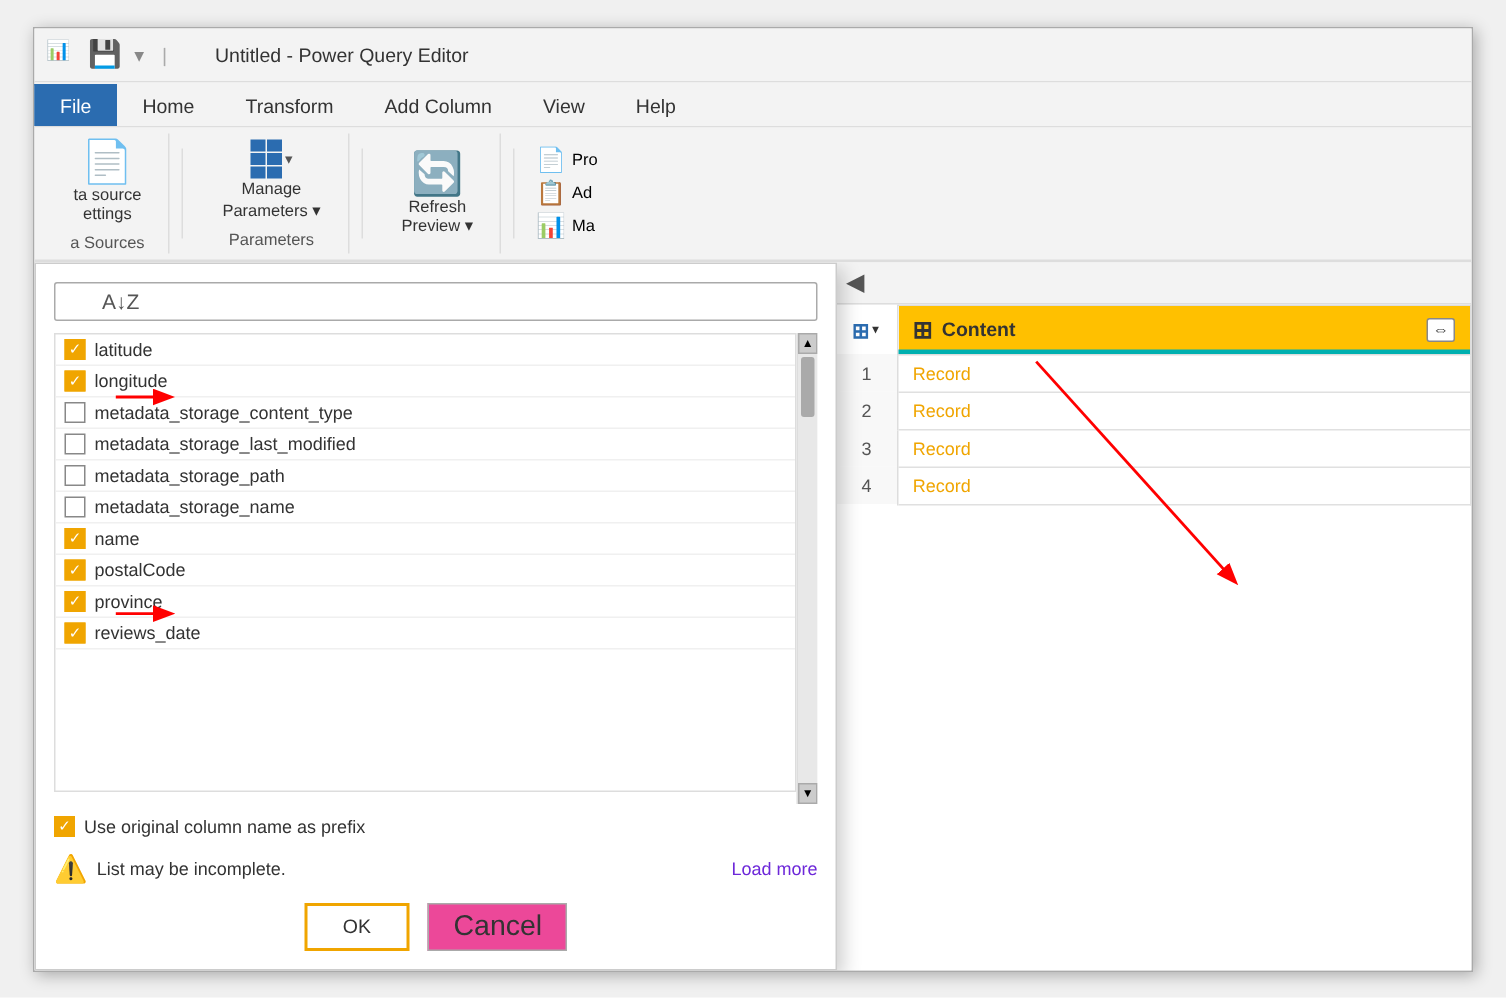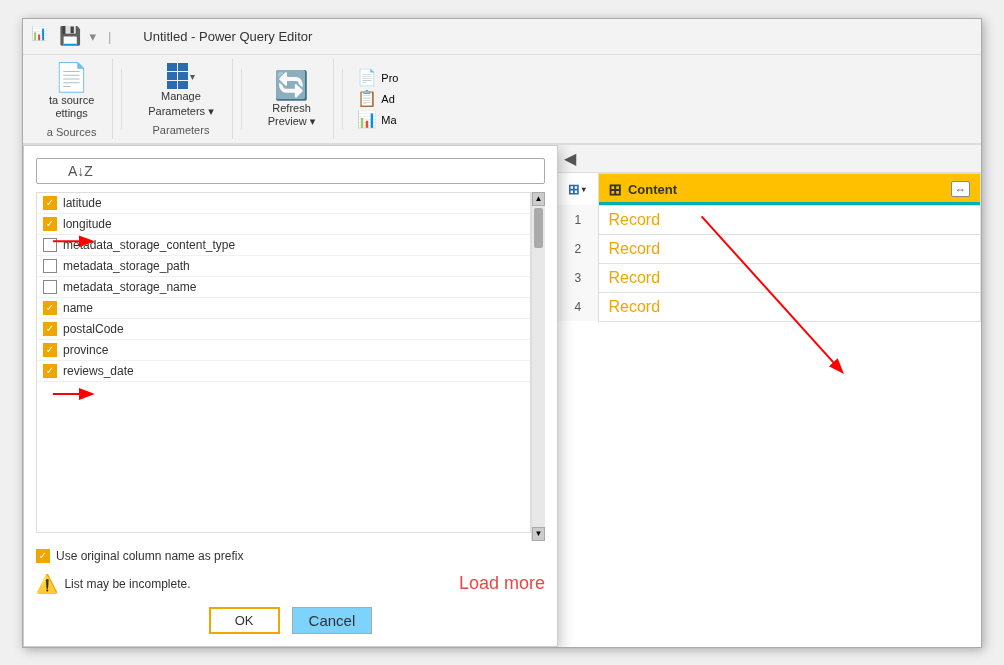--- a/index.html
+++ b/index.html
@@ -217,47 +217,47 @@
       gap: 6px;
       margin-bottom: 12px;
       font-size: 12px;
       color: #333;
     }
     .warning-icon {
       color: #f0a500;
       font-size: 18px;
     }
     .load-more-link {
-      color: #ef4444;
+      color: #6d28d9;
       cursor: pointer;
       margin-left: auto;
-      font-size: 18px;
+      font-size: 12px;
     }
 
     
     .dialog-buttons {
       display: flex;
       justify-content: center;
       gap: 12px;
     }
     .btn-ok {
       background: #fff;
       border: 2px solid #f0a500;
       color: #333;
       padding: 4px 24px;
       font-size: 13px;
       cursor: pointer;
       min-width: 70px;
     }
     .btn-cancel {
-      background: #7dd3fc;
+      background: #ec4899;
       border: 1px solid #aaa;
       color: #333;
       padding: 4px 16px;
-      font-size: 15px;
+      font-size: 19px;
       cursor: pointer;
       min-width: 70px;
     }
 
     
     .data-area {
       flex: 1;
       background: #fff;
       display: flex;
       flex-direction: column;
@@ -315,21 +315,21 @@
       border: 1px solid #888;
       padding: 1px 3px;
       font-size: 11px;
       cursor: pointer;
       background: #fff;
       border-radius: 2px;
     }
     td {
       padding: 5px 10px;
       border: 1px solid #e0e0e0;
-      font-size: 16px;
+      font-size: 12px;
     }
     td.row-num {
       background: #f8f8f8;
       color: #555;
       text-align: center;
       border: none;
       border-right: 1px solid #ddd;
       width: 40px;
       font-size: 12px;
     }
@@ -379,20 +379,28 @@
 <div class="app-window">
 
   <div class="title-bar">
     <span class="title-bar-icon">📊</span>
     <span style="font-size:18px;color:#555;">💾</span>
     <span style="font-size:13px;color:#888;">▾</span>
     <span style="color:#aaa;margin:0 4px;">|</span>
     <span class="title-bar-title">Untitled - Power Query Editor</span>
   </div>
 
+  <div class="ribbon-tabs">
+    <div class="ribbon-tab active">File</div>
+    <div class="ribbon-tab">Home</div>
+    <div class="ribbon-tab">Transform</div>
+    <div class="ribbon-tab">Add Column</div>
+    <div class="ribbon-tab">View</div>
+    <div class="ribbon-tab">Help</div>
+  </div>
 
   <div class="ribbon-content">
 
     <div class="ribbon-group">
       <div class="ribbon-btn">
         <div style="font-size:28px;color:#2b6cb0;">📄</div>
         <div style="font-size:11px;color:#333;text-align:center;line-height:1.2;">ta source<br>ettings</div>
       </div>
       <div style="font-size:11px;color:#555;text-align:center;">a Sources</div>
     </div>
@@ -485,20 +493,24 @@
           <div class="col-item">
             <div class="col-checkbox checked">✓</div>
             <span>longitude</span>
           </div>
 
           <div class="col-item">
             <div class="col-checkbox"></div>
             <span>metadata_storage_content_type</span>
           </div>
 
+          <div class="col-item">
+            <div class="col-checkbox"></div>
+            <span>metadata_storage_last_modified</span>
+          </div>
 
           <div class="col-item">
             <div class="col-checkbox"></div>
             <span>metadata_storage_path</span>
           </div>
 
           <div class="col-item">
             <div class="col-checkbox"></div>
             <span>metadata_storage_name</span>
           </div>

